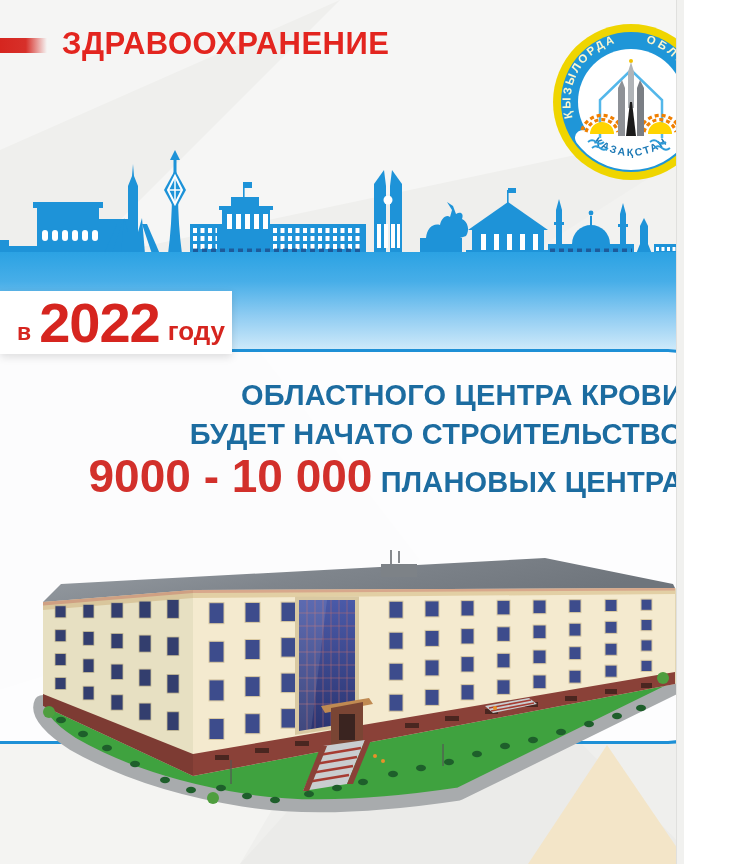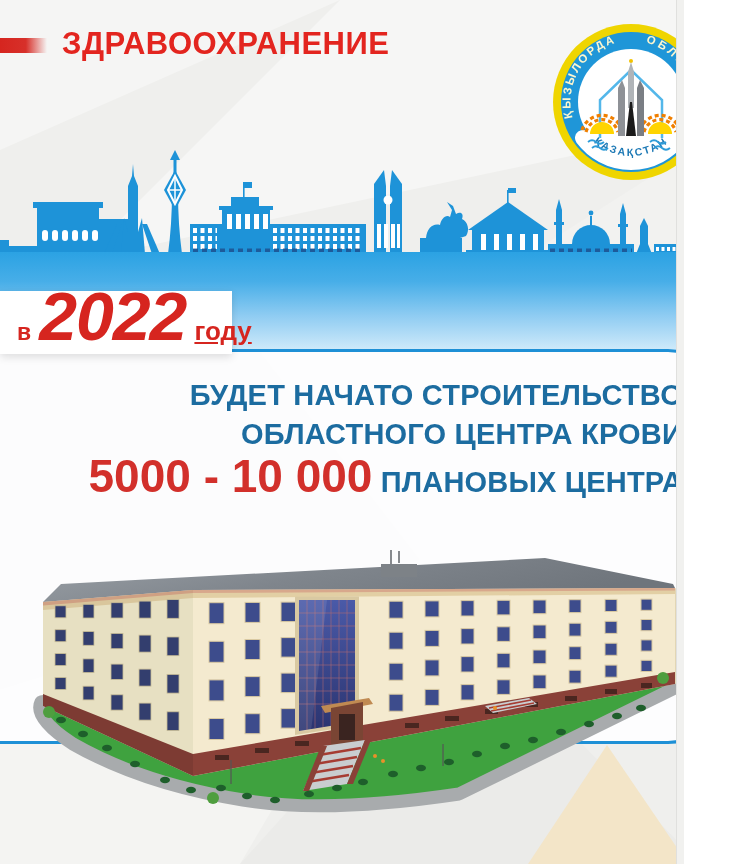--- a/index.html
+++ b/index.html
@@ -24,22 +24,22 @@
     background:rgba(254,254,255,.9);border:3.5px solid #1E90D6;border-radius:0 48px 48px 0;box-sizing:border-box;}
   .card-text{position:absolute;right:30px;top:24px;text-align:right;color:#1C6CA0;font-weight:bold;
     font-size:29px;line-height:39px;letter-spacing:.2px;white-space:nowrap;}
   .card-line4{margin-top:3px;}
   .highlight-red{color:#D2302B;font-size:46px;font-weight:bold;letter-spacing:0;}
   
   .year-badge{left:0;top:291px;width:232px;height:63px;z-index:6;background:#FFFFFF;
     box-shadow:0 3px 8px rgba(0,0,0,.13);display:flex;align-items:flex-end;box-sizing:border-box;
     padding:0 10px 7px 17px;gap:8px;color:#D6251F;font-weight:bold;}
   .yb-prefix{font-size:23px;line-height:1;margin-bottom:3px;}
-  .yb-year{font-size:68px;line-height:.88;letter-spacing:-1px;font-style:italic;}
-  .yb-suffix{font-size:26px;line-height:1;margin-bottom:3px;text-decoration:underline;}
+  .yb-year{font-size:56px;line-height:.88;letter-spacing:-1px;}
+  .yb-suffix{font-size:26px;line-height:1;margin-bottom:3px;}
   
   #building{left:25px;top:548px;width:665px;height:292px;z-index:7;}
   
   .right-strip{right:0;top:0;width:7px;height:864px;z-index:9;background:#F1F1EF;border-left:1px solid rgba(0,0,0,.07);}
 </style>
 </head>
 <body>
 
 <div class="poster">
 
@@ -198,24 +198,24 @@
       <path d="M168,50 L182,50" stroke="#FFFFFF"></path>
         <path d="M175,36 L175,64" stroke="#FFFFFF"></path>
     </g>
     <path d="M175,36 L182,50 L175,64 L168,50 Z" fill="none" stroke="#FFFFFF" stroke-width="2"></path>
   </svg>
 
   <div class="layer blue-band"></div>
 
   <div class="layer card">
     <div class="card-text">
+      <div>ОБЛАСТНОГО ЦЕНТРА КРОВИ</div>
       <div>БУДЕТ НАЧАТО СТРОИТЕЛЬСТВО</div>
-      <div>ОБЛАСТНОГО ЦЕНТРА КРОВИ</div>
       <div class="card-line4">
-        <span class="highlight-red">5000 - 10 000</span>
+        <span class="highlight-red">9000 - 10 000</span>
         <span>ПЛАНОВЫХ ЦЕНТРА</span>
       </div>
     </div>
   </div>
 
   <div class="layer year-badge">
     <span class="yb-prefix">в</span>
     <span class="yb-year">2022</span>
     <span class="yb-suffix">году</span>
   </div>

